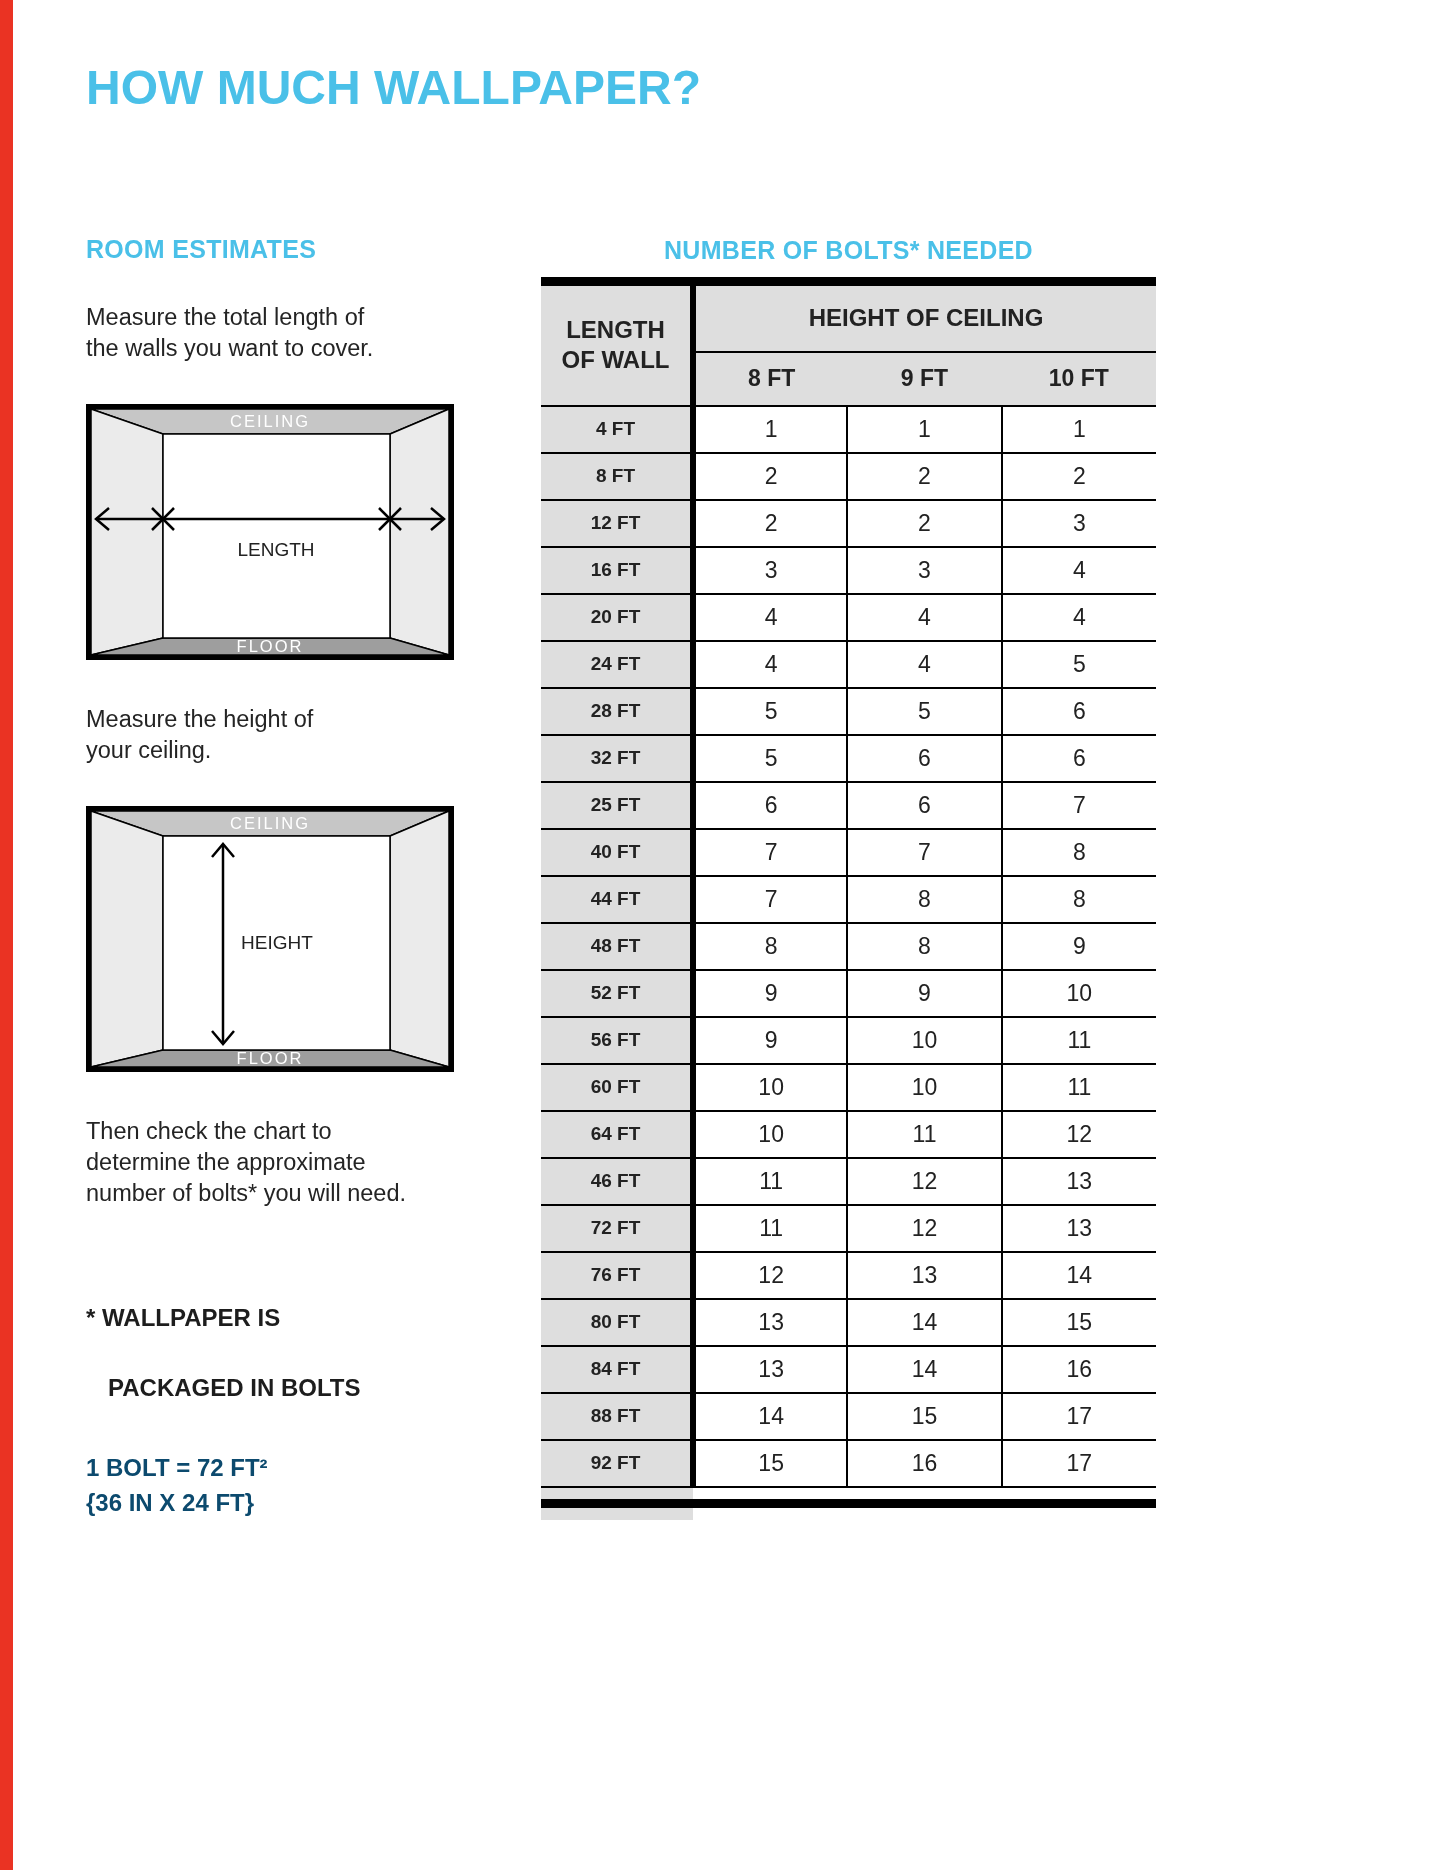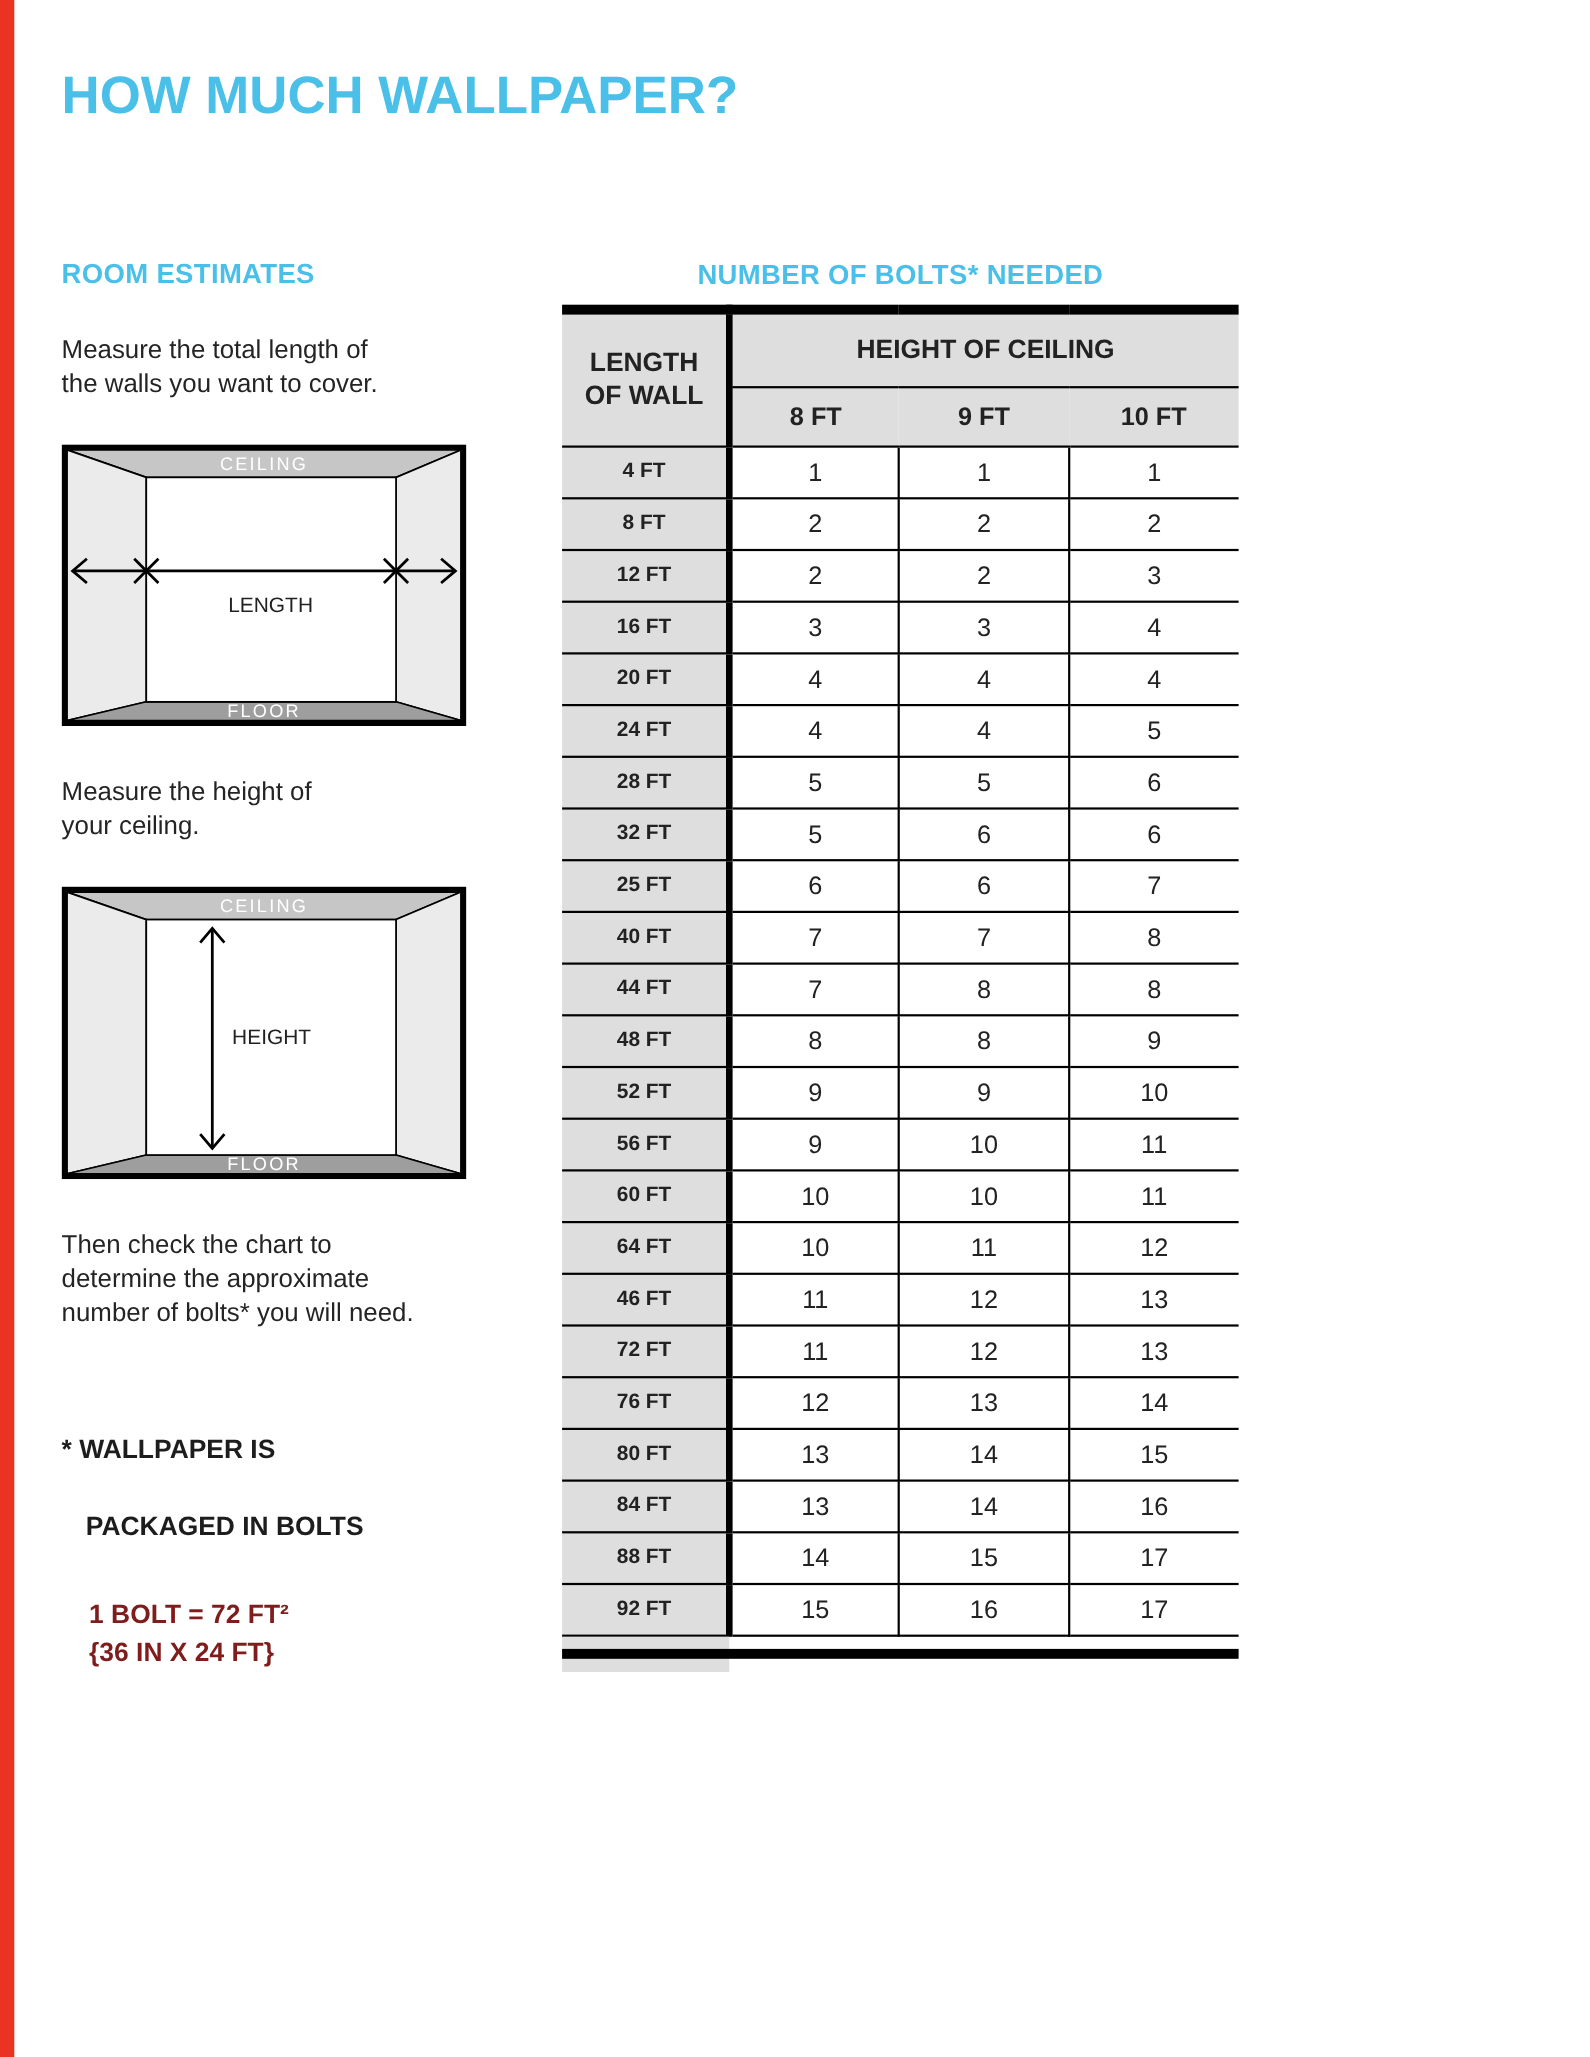--- a/index.html
+++ b/index.html
@@ -9,21 +9,21 @@
     font-family:"Liberation Sans", sans-serif;
     color:#222222;
     position:relative;
     overflow:hidden;
   }
   .stripe {
     position:absolute; left:0; top:0;
     width:13px; height:100%;
     background:var(--stripe,#EA3323);
   }
-  .page { position:absolute; left:56px; top:0; width:1310px; }
+  .page { position:absolute; left:86px; top:0; width:1310px; }
   h1.title {
     margin-top:60px;
     font-size:48px;
     font-weight:bold;
     color:var(--accent,#4AC0E8);
     letter-spacing:0px;
   }
   .columns { display:flex; align-items:center; margin-top:120px; }
   .left-col { width:370px; flex:0 0 370px; }
   .right-col { margin-left:85px; width:615px; flex:0 0 615px; }
@@ -40,21 +40,21 @@
   p.instr {
     font-size:23.5px;
     line-height:1.32;
     white-space:pre-line;
     color:#242424;
   }
   .diagram { display:block; margin-top:40px; }
   .after-diagram { margin-top:44px; }
   .footnote { margin-top:94px; font-size:24px; font-weight:bold; color:#1d1d1d; line-height:1.25; }
   .footnote .fn2 { display:block; padding-left:22px;margin-top:40px; }
-  .boltinfo { margin-top:48px; font-size:24px; font-weight:bold; color:#7f1d1d; line-height:1.45;margin-left:25px; }
+  .boltinfo { margin-top:48px; font-size:24px; font-weight:bold; color:#0c4a6e; line-height:1.45; }
   .boltinfo span { display:block; }
 
   svg text { font-family:"Liberation Sans", sans-serif; }
 
   
   table.bolts {
     border-collapse:collapse;
     width:615px;
     table-layout:fixed;
     border-top:9px solid #000;

